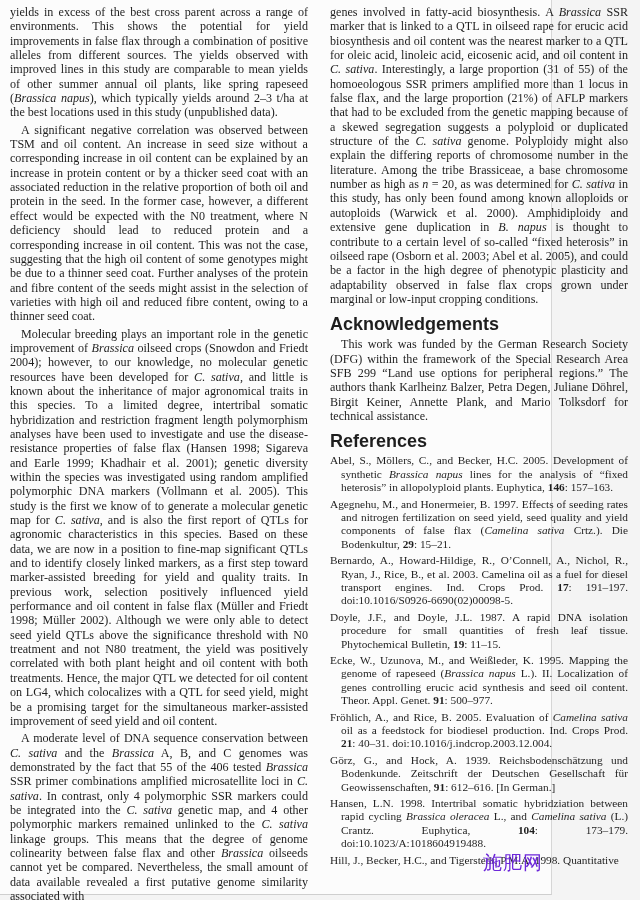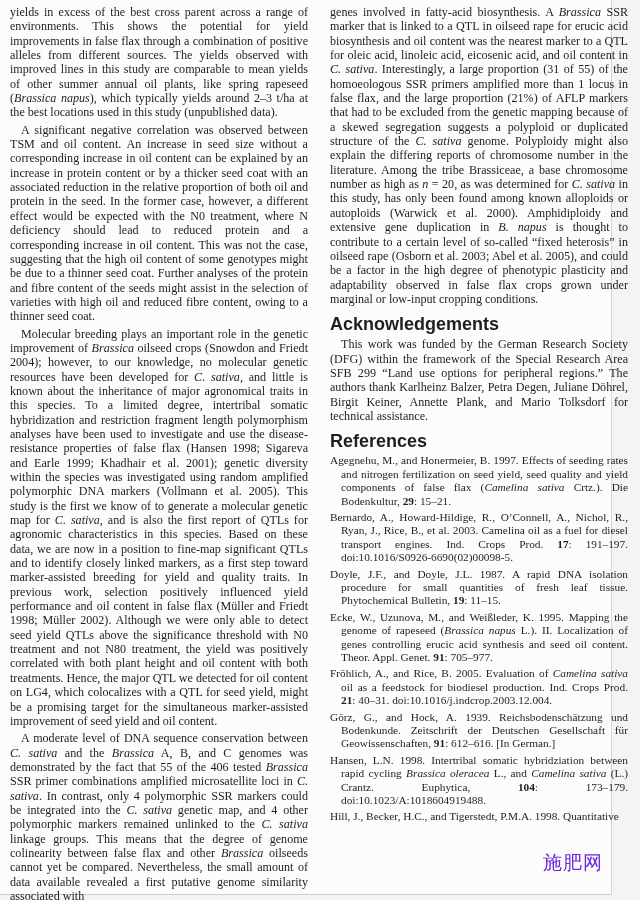--- a/index.html
+++ b/index.html
@@ -4,21 +4,21 @@
 <style>
   html, body { margin: 0; padding: 0; }
   body {
     width: 640px; height: 900px; overflow: hidden;
     background: #f4f4f4;
     font-family: "Liberation Serif", "DejaVu Serif", serif;
     color: #1e1e1e;
   }
   .page {
     position: relative;
-    width: 612px; height: 895px;
+    width: 552px; height: 895px;
     background: #fcfcfc;
     border-right: 1px solid #d6d6d6;
     border-bottom: 1px solid #cfcfcf;
     box-sizing: border-box;
   }
   .col {
     position: absolute; top: 5px;
     width: 298px;
     font-size: 12.1px;
     line-height: 14.35px;
@@ -69,24 +69,25 @@
   <div class="col col-right">
     <div id="right-paras">
         <p class="para first"><span>genes involved in fatty-acid biosynthesis. A </span><i>Brassica</i><span> SSR marker that is linked to a QTL in oilseed rape for erucic acid biosynthesis and oil content was the nearest marker to a QTL for oleic acid, linoleic acid, eicosenic acid, and oil content in </span><i>C. sativa</i><span>. Interestingly, a large proportion (31 of 55) of the homoeologous SSR primers amplified more than 1 locus in false flax, and the large proportion (21%) of AFLP markers that had to be excluded from the genetic mapping because of a skewed segregation suggests a polyploid or duplicated structure of the </span><i>C. sativa</i><span> genome. Polyploidy might also explain the differing reports of chromosome number in the literature. Among the tribe Brassiceae, a base chromosome number as high as </span><i>n</i><span> = 20, as was determined for </span><i>C. sativa</i><span> in this study, has only been found among known alloploids or autoploids (Warwick et al. 2000). Amphidiploidy and extensive gene duplication in </span><i>B. napus</i><span> is thought to contribute to a certain level of so-called “fixed heterosis” in oilseed rape (Osborn et al. 2003; Abel et al. 2005), and could be a factor in the high degree of phenotypic plasticity and adaptability observed in false flax crops grown under marginal or low-input cropping conditions.</span></p>
       </div>
 
     <h2>Acknowledgements</h2>
     <p class="para">This work was funded by the German Research Society (DFG) within the framework of the Special Research Area SFB 299 “Land use options for peripheral regions.” The authors thank Karlheinz Balzer, Petra Degen, Juliane Döhrel, Birgit Keiner, Annette Plank, and Mario Tolksdorf for technical assistance.</p>
 
     <h2>References</h2>
     <div class="refs" id="refs-list">
+        <p class="ref"><span>Abel, S., Möllers, C., and Becker, H.C. 2005. Development of synthetic </span><i>Brassica napus</i><span> lines for the analysis of “fixed heterosis” in allopolyploid plants. Euphytica, </span><b>146</b><span>: 157–163.</span></p>
         <p class="ref"><span>Agegnehu, M., and Honermeier, B. 1997. Effects of seeding rates and nitrogen fertilization on seed yield, seed quality and yield components of false flax (</span><i>Camelina sativa</i><span> Crtz.). Die Bodenkultur, </span><b>29</b><span>: 15–21.</span></p>
         <p class="ref"><span>Bernardo, A., Howard-Hildige, R., O’Connell, A., Nichol, R., Ryan, J., Rice, B., et al. 2003. Camelina oil as a fuel for diesel transport engines. Ind. Crops Prod. </span><b>17</b><span>: 191–197. doi:10.1016/S0926-6690(02)00098-5.</span></p>
         <p class="ref"><span>Doyle, J.F., and Doyle, J.L. 1987. A rapid DNA isolation procedure for small quantities of fresh leaf tissue. Phytochemical Bulletin, </span><b>19</b><span>: 11–15.</span></p>
-        <p class="ref"><span>Ecke, W., Uzunova, M., and Weißleder, K. 1995. Mapping the genome of rapeseed (</span><i>Brassica napus</i><span> L.). II. Localization of genes controlling erucic acid synthesis and seed oil content. Theor. Appl. Genet. </span><b>91</b><span>: 705–977.</span></p>
+        <p class="ref"><span>Ecke, W., Uzunova, M., and Weißleder, K. 1995. Mapping the genome of rapeseed (</span><i>Brassica napus</i><span> L.). II. Localization of genes controlling erucic acid synthesis and seed oil content. Theor. Appl. Genet. </span><b>91</b><span>: 500–977.</span></p>
         <p class="ref"><span>Fröhlich, A., and Rice, B. 2005. Evaluation of </span><i>Camelina sativa</i><span> oil as a feedstock for biodiesel production. Ind. Crops Prod. </span><b>21</b><span>: 40–31. doi:10.1016/j.indcrop.2003.12.004.</span></p>
         <p class="ref"><span>Görz, G., and Hock, A. 1939. Reichsbodenschätzung und Bodenkunde. Zeitschrift der Deutschen Gesellschaft für Geowissenschaften, </span><b>91</b><span>: 612–616. [In German.]</span></p>
         <p class="ref"><span>Hansen, L.N. 1998. Intertribal somatic hybridziation between rapid cycling </span><i>Brassica oleracea</i><span> L., and </span><i>Camelina sativa</i><span> (L.) Crantz. Euphytica, </span><b>104</b><span>: 173–179. doi:10.1023/A:1018604919488.</span></p>
         <p class="ref"><span>Hill, J., Becker, H.C., and Tigerstedt, P.M.A. 1998. Quantitative</span></p>
       </div>
   </div>
 
   <div class="watermark">施肥网</div>
 </div>
 

